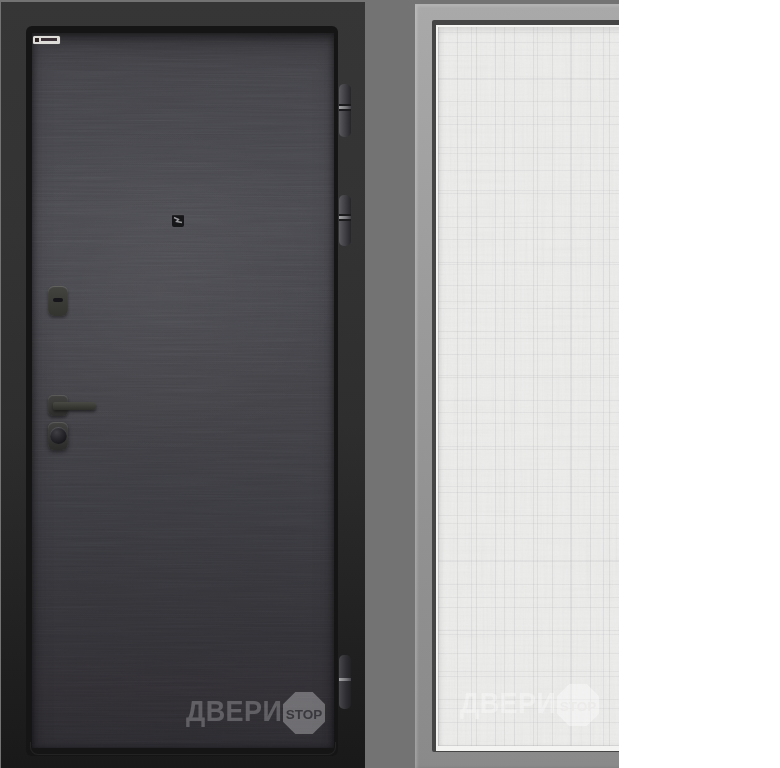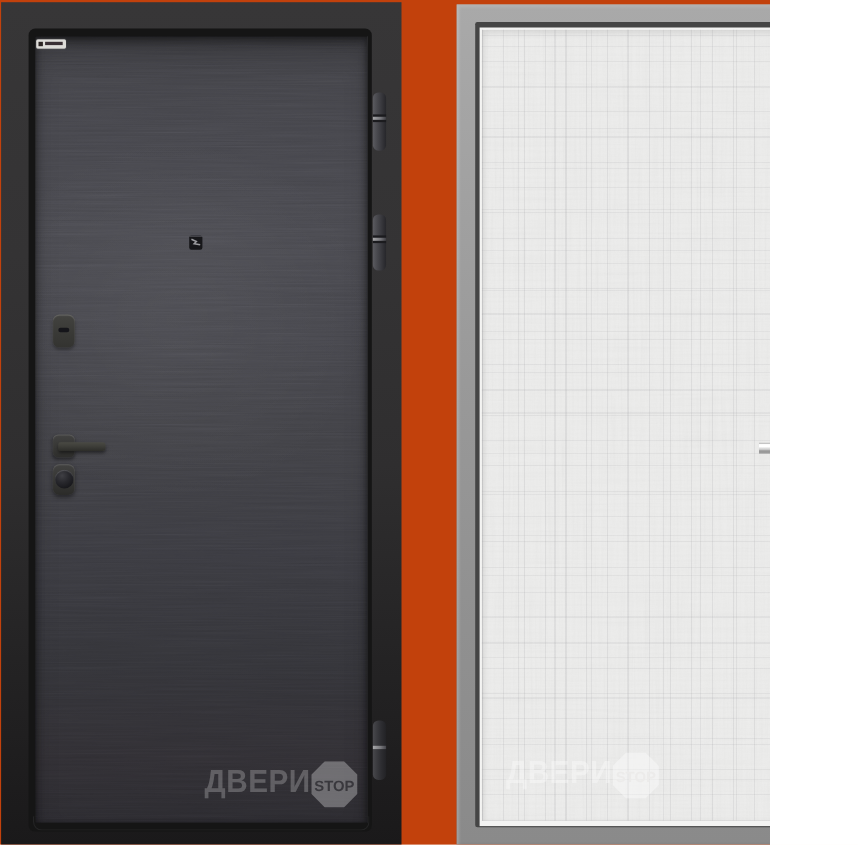--- a/index.html
+++ b/index.html
@@ -1,16 +1,16 @@
 <!DOCTYPE html>
 <html><head>
 <meta charset="utf-8">
 <style>
   html,body{margin:0;padding:0;background:#ffffff;}
-  #canvas{position:relative;width:700px;height:768px;background:#c2410c;overflow:hidden;
+  #canvas{position:relative;width:619px;height:768px;background:#737373;overflow:hidden;
           font-family:"Liberation Sans",sans-serif;}
   #canvas *{position:absolute;box-sizing:border-box;}
 </style>
 </head>
 <body>
 <div id="canvas">
 
   <div style="left:0;top:0;width:365px;height:768px;position:absolute;">
 
     <div style="left:1px;top:2px;width:364px;height:766px;

